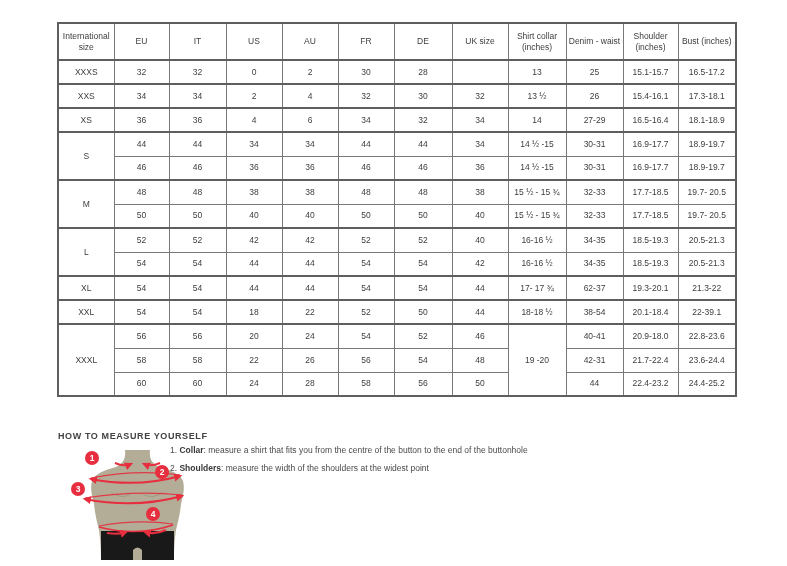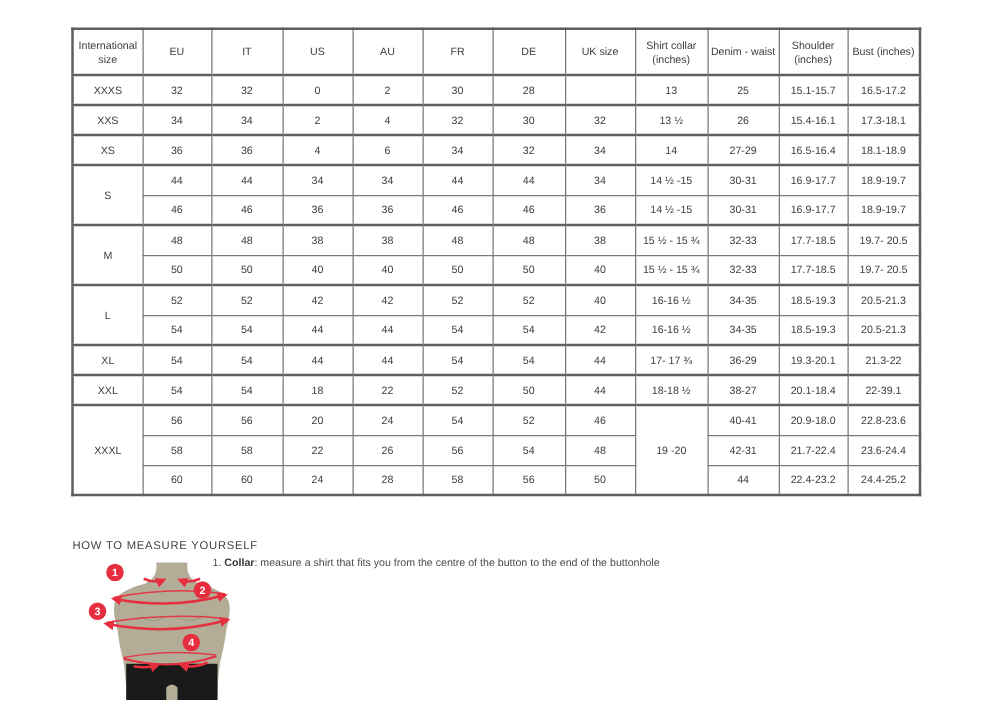--- a/index.html
+++ b/index.html
@@ -14,21 +14,21 @@
         font-size:8.5px;line-height:1.25;color:#3d3d3d;padding:0 2px;
         overflow:hidden;}
   thead tr{height:37px;padding-left:37px;}
   thead th{font-weight:normal;border-bottom:2px solid #5e5e5e;}
   tbody tr{height:24px;}
   tbody td{border-top:1px solid #ababab;}
   tbody tr.gs td{border-top:2px solid #5e5e5e;}
 
   
   .measure-title{position:absolute;left:58px;top:431px;font-size:9px;
-        font-weight:normal;letter-spacing:.6px;color:#424242;}
+        font-weight:bold;letter-spacing:.6px;color:#424242;}
   .measure-steps{position:absolute;left:170px;top:446px;margin:0;padding:0;
         list-style:none;}
   .measure-steps li{font-size:8.5px;color:#4a4a4a;margin:0 0 8.5px 0;
         line-height:9px;}
   .measure-steps b{color:#383838;text-align:center;}
   .figure-svg{position:absolute;left:63px;top:442px;}
   .badge-num{font-size:8.5px;font-weight:bold;fill:#ffffff;
         font-family:"Liberation Sans",sans-serif;}
 </style>
 </head>
@@ -193,35 +193,35 @@
         <tr class="gs">
           <td>XL</td>
           <td>54</td>
           <td>54</td>
           <td>44</td>
           <td>44</td>
           <td>54</td>
           <td>54</td>
           <td>44</td>
           <td>17- 17 ¾</td>
-          <td>36-29</td>
+          <td>62-37</td>
           <td>19.3-20.1</td>
           <td>21.3-22</td>
         </tr>
         <tr class="gs">
           <td>XXL</td>
           <td>54</td>
           <td>54</td>
           <td>18</td>
           <td>22</td>
           <td>52</td>
           <td>50</td>
           <td>44</td>
           <td>18-18 ½</td>
-          <td>38-27</td>
+          <td>38-54</td>
           <td>20.1-18.4</td>
           <td>22-39.1</td>
         </tr>
         <tr class="gs">
           <td rowspan="3">XXXL</td>
           <td>56</td>
           <td>56</td>
           <td>20</td>
           <td>24</td>
           <td>54</td>
@@ -301,13 +301,14 @@
     <text class="badge-num" x="99" y="33" text-anchor="middle">2</text>
     <circle cx="15" cy="47" r="7" fill="#e62e3e"></circle>
     <text class="badge-num" x="15" y="50" text-anchor="middle">3</text>
     <circle cx="90" cy="72" r="7" fill="#e62e3e"></circle>
     <text class="badge-num" x="90" y="75" text-anchor="middle">4</text>
   </g>
 </svg>
 
 <ul class="measure-steps">
     <li><span>1. </span><b>Collar</b><span>: measure a shirt that fits you from the centre of the button to the end of the buttonhole</span></li>
+    <li><span>2. </span><b>Shoulders</b><span>: measure the width of the shoulders at the widest point</span></li>
   </ul>
 
 </body></html>

